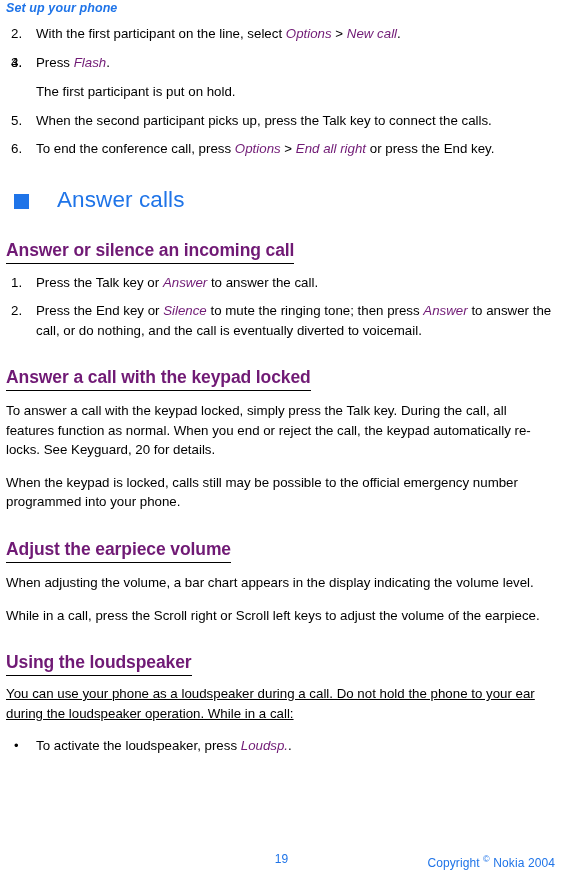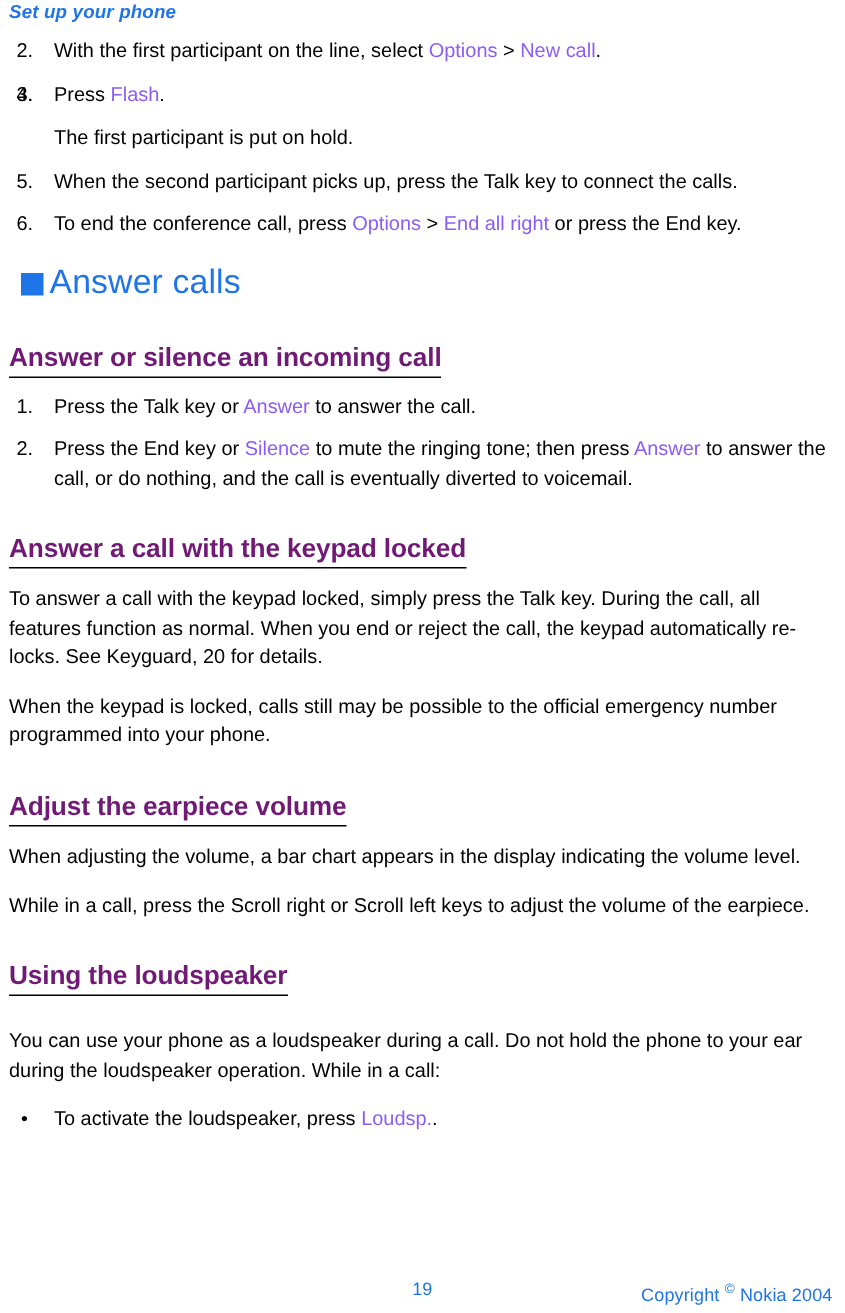--- a/index.html
+++ b/index.html
@@ -65,24 +65,24 @@
 
   .subnote {
     padding-left: 30px;
     font-size: 13.3px;
     line-height: 19.5px;
     margin-top: 10px;
   }
 
   
   .chapter {
-    margin-top: 16px;
+    margin-top: 28px;
     display: flex;
     align-items: center;
-    gap: 4px;
+    gap: 28px;
   }
   .chapter .sqr {
     width: 15px;
     height: 15px;
     background: #1f74e8;
     display: inline-block;
     flex: 0 0 auto;
     margin-left: 8px;
     margin-top: 3px;
   }
@@ -108,25 +108,26 @@
     padding-bottom: 2px;
     display: inline-block;
   }
 
   .para {
     font-size: 13.3px;
     line-height: 19.5px;
     margin-top: 10px;
     color: #000;
   }
-  .para.tight { margin-top: 20px; }
+  .para.tight { margin-top: 8px; text-decoration: underline; }
 
   
   .kw {           
-    color: #8b5cf6;
+    color: #701a75;
+    font-style: italic;
   }
   .bold { font-weight: normal; }
 
   
   .footer {
     position: absolute;
     left: 0;
     right: 0;
     bottom: 8px;
     height: 16px;

